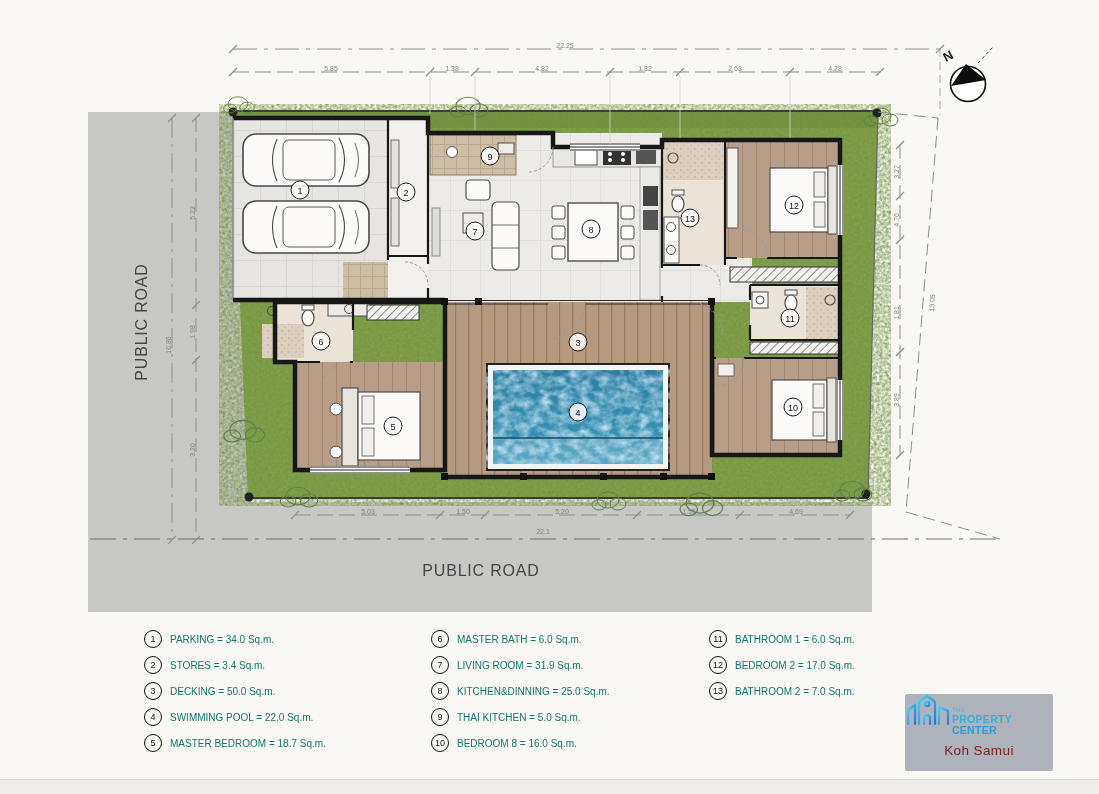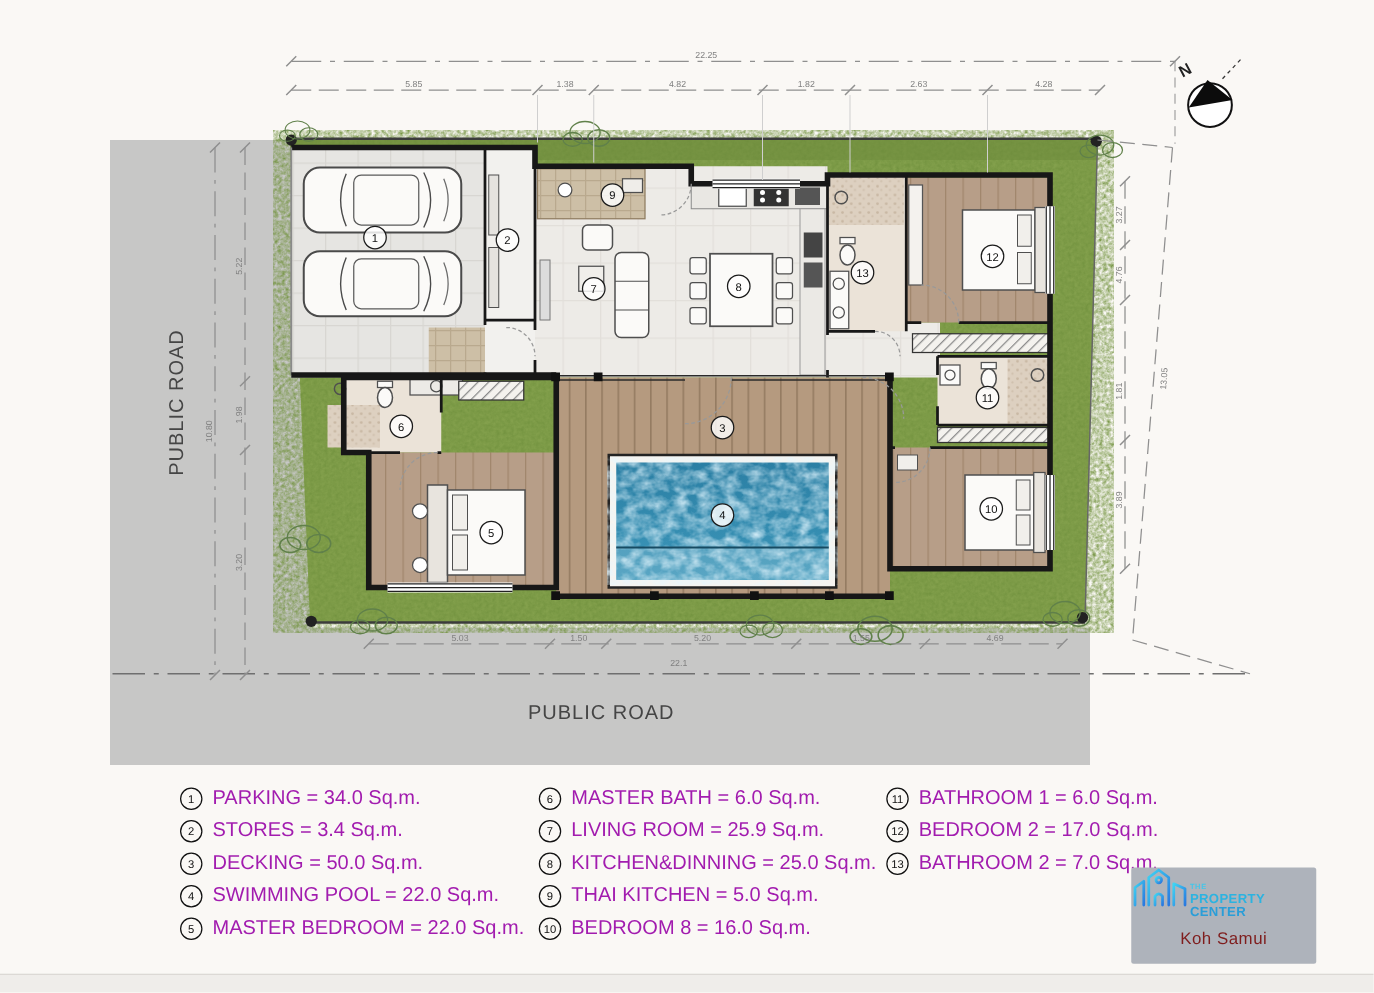--- a/index.html
+++ b/index.html
@@ -14,21 +14,21 @@
   .dim.v2{transform:translate(-50%,-50%) rotate(-86deg);}
   .marker{position:absolute;width:17px;height:17px;border:1.3px solid #1a1a1a;border-radius:50%;
           background:rgba(255,255,255,.82);transform:translate(-50%,-50%);
           display:flex;align-items:center;justify-content:center;font-size:9px;color:#111;}
   .north-n{position:absolute;font-size:13px;font-weight:bold;color:#222;
            transform:translate(-50%,-50%) rotate(-28deg);}
   .legend{position:absolute;display:flex;flex-direction:column;gap:6px;}
   .lrow{display:flex;align-items:center;height:20px;}
   .lnum{width:16px;height:16px;border:1.1px solid #111;border-radius:50%;margin-right:8px;
         display:flex;align-items:center;justify-content:center;font-size:9px;color:#111;flex:0 0 16px;}
-  .ltext{font-size:16px;color:#a21caf;}
+  .ltext{font-size:10px;color:#0f766e;}
   .logo-box{position:absolute;left:905px;top:694px;width:148px;height:77px;background:#aeb3bb;
             border-radius:2px;display:flex;flex-direction:column;align-items:center;justify-content:center;}
   .logo-row{display:flex;align-items:flex-start;}
   .wordmark{margin-left:6px;line-height:1.05;}
   .wm-the{font-size:6px;font-weight:bold;color:#45c6e8;letter-spacing:.5px;}
   .wm-1{font-size:10.5px;font-weight:bold;color:#2cb3e0;letter-spacing:.3px;}
   .wm-2{font-size:10.5px;font-weight:bold;color:#2a9ed8;letter-spacing:.3px;}
   .logo-loc{margin-top:7px;font-size:13.5px;color:#7f1d1d;letter-spacing:.4px;}
   .bottom-bar{position:absolute;left:0;top:779px;width:1099px;height:15px;background:#efedea;
               border-top:1px solid #dcd9d5;}
@@ -365,31 +365,31 @@
   <div class="lrow">
         <span class="lnum">3</span>
         <span class="ltext">DECKING = 50.0 Sq.m.</span>
       </div>
   <div class="lrow">
         <span class="lnum">4</span>
         <span class="ltext">SWIMMING POOL = 22.0 Sq.m.</span>
       </div>
   <div class="lrow">
         <span class="lnum">5</span>
-        <span class="ltext">MASTER BEDROOM = 22.0 Sq.m.</span>
+        <span class="ltext">MASTER BEDROOM = 18.7 Sq.m.</span>
       </div>
 </div>
 <div class="legend" style="left:431px;top:629px">
   <div class="lrow">
         <span class="lnum">6</span>
         <span class="ltext">MASTER BATH = 6.0 Sq.m.</span>
       </div>
   <div class="lrow">
         <span class="lnum">7</span>
-        <span class="ltext">LIVING ROOM = 25.9 Sq.m.</span>
+        <span class="ltext">LIVING ROOM = 31.9 Sq.m.</span>
       </div>
   <div class="lrow">
         <span class="lnum">8</span>
         <span class="ltext">KITCHEN&amp;DINNING = 25.0 Sq.m.</span>
       </div>
   <div class="lrow">
         <span class="lnum">9</span>
         <span class="ltext">THAI KITCHEN = 5.0 Sq.m.</span>
       </div>
   <div class="lrow">

